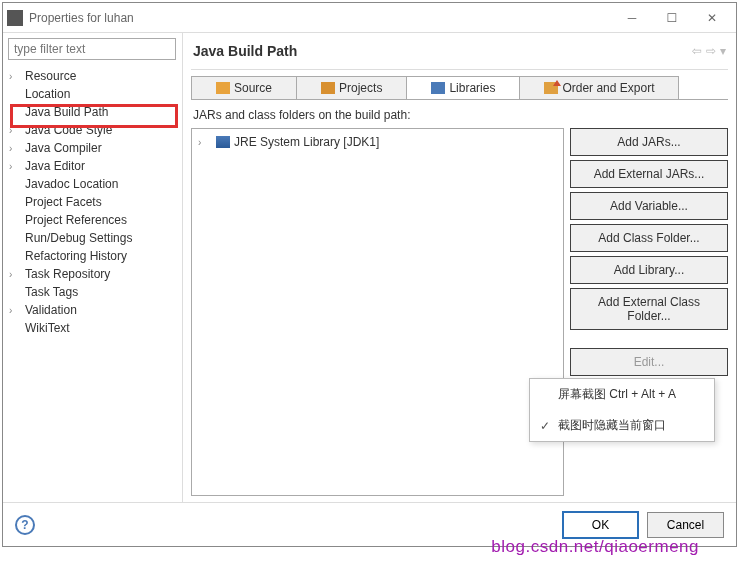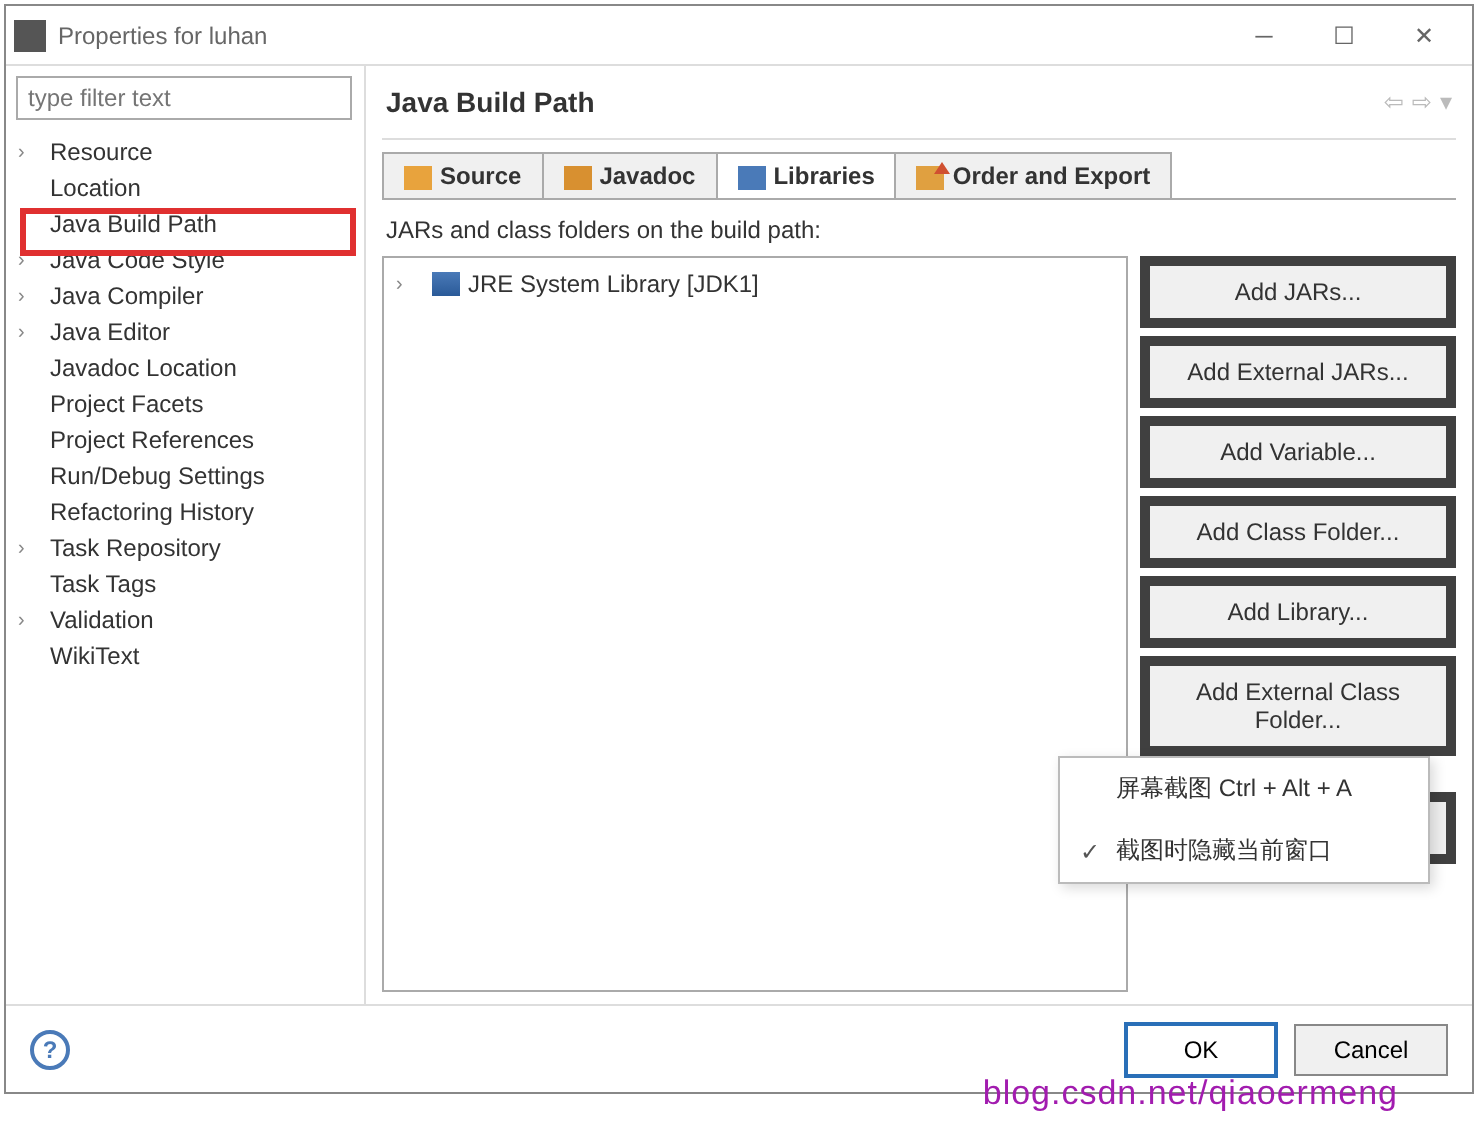--- a/index.html
+++ b/index.html
@@ -18,35 +18,35 @@
     .tree-item { display: flex; align-items: center; padding: 2px 6px; color: #333; cursor: pointer; }
     .tree-item.sel { background: #fff; }
     .tree-arrow { width: 14px; color: #888; font-size: 10px; }
     .tree-label { padding-left: 2px; }
     .highlight-box { position: absolute; border: 3px solid #e03030; pointer-events: none; }
     .right-pane { flex: 1; display: flex; flex-direction: column; padding: 6px 8px; }
     .page-header { display: flex; align-items: center; padding: 4px 2px 10px; border-bottom: 1px solid #ddd; }
     .page-title { font-weight: bold; font-size: 14px; flex: 1; color: #333; }
     .nav-btns { display: flex; gap: 4px; color: #bbb; }
     .tabs-row { display: flex; border-bottom: 1px solid #aaa; margin-top: 6px; }
-    .tab { display: flex; align-items: flex-end; gap: 4px; padding: 4px 10px; border: 1px solid #aaa; border-bottom: none; background: #f0f0f0; color: #333; cursor: pointer; margin-right: -1px; font-weight: bold; }
+    .tab { display: flex; align-items: center; gap: 4px; padding: 4px 24px; border: 1px solid #aaa; border-bottom: none; background: #f0f0f0; color: #333; cursor: pointer; margin-right: -1px; }
     .tab.active { background: #fff; position: relative; z-index: 1; }
     .tab-icon { width: 14px; height: 12px; display: inline-block; }
     .tab-icon.source { background: #e8a33d; }
     .tab-icon.projects { background: #d89030; }
     .tab-icon.libraries { background: #4a7ab8; }
     .tab-icon.order { background: #e0a040; position: relative; }
     .tab-icon.order::after { content: ""; position: absolute; right: -3px; top: -2px; width: 0; height: 0; border-left: 4px solid transparent; border-right: 4px solid transparent; border-bottom: 6px solid #d05030; }
     .subtext { padding: 8px 2px 6px; color: #333; }
     .content-row { flex: 1; display: flex; gap: 6px; }
     .list-panel { flex: 1; border: 1px solid #aaa; background: #fff; padding: 4px; }
     .list-item { display: flex; align-items: center; gap: 4px; padding: 2px; color: #333; }
     .lib-icon { width: 14px; height: 12px; background: linear-gradient(#4a7ab8, #2a5a98); display: inline-block; }
     .btns-col { width: 158px; display: flex; flex-direction: column; gap: 4px; }
-    .side-btn { padding: 6px 4px; border: 5px solid #404040; background: #f0f0f0; color: #333; text-align: center; cursor: pointer; }
+    .side-btn { padding: 6px 4px; border: 1px solid #404040; background: #f0f0f0; color: #333; text-align: center; cursor: pointer; }
     .side-btn.disabled { color: #999; }
     .footer { height: 44px; border-top: 1px solid #ddd; display: flex; align-items: center; padding: 0 12px; }
     .help-icon { width: 20px; height: 20px; border: 2px solid #4a7ab8; border-radius: 50%; color: #4a7ab8; display: flex; align-items: center; justify-content: center; font-weight: bold; }
     .footer-spacer { flex: 1; }
     .footer-btn { width: 77px; padding: 5px 0; border: 1px solid #888; background: #f0f0f0; margin-left: 8px; text-align: center; cursor: pointer; }
     .footer-btn.primary { border: 2px solid #2a6fb8; background: #fff; }
     .popup { position: absolute; right: 24px; top: 378px; width: 186px; background: #fff; border: 1px solid #bbb; box-shadow: 2px 2px 6px rgba(0,0,0,0.15); }
     .popup-item { padding: 7px 10px; color: #333; display: flex; align-items: center; gap: 6px; }
     .check { color: #555; width: 12px; }
     .watermark { position: absolute; bottom: 4px; right: 40px; color: #a21caf; font-size: 17px; letter-spacing: 0.5px; }
@@ -144,21 +144,21 @@
           </div>
         </div>
 
         <div class="tabs-row" id="tabs">
             <div class="tab">
               <span class="tab-icon source"></span>
               <span>Source</span>
             </div>
             <div class="tab">
               <span class="tab-icon projects"></span>
-              <span>Javadoc</span>
+              <span>Projects</span>
             </div>
             <div class="tab active">
               <span class="tab-icon libraries"></span>
               <span>Libraries</span>
             </div>
             <div class="tab">
               <span class="tab-icon order"></span>
               <span>Order and Export</span>
             </div>
           </div>

